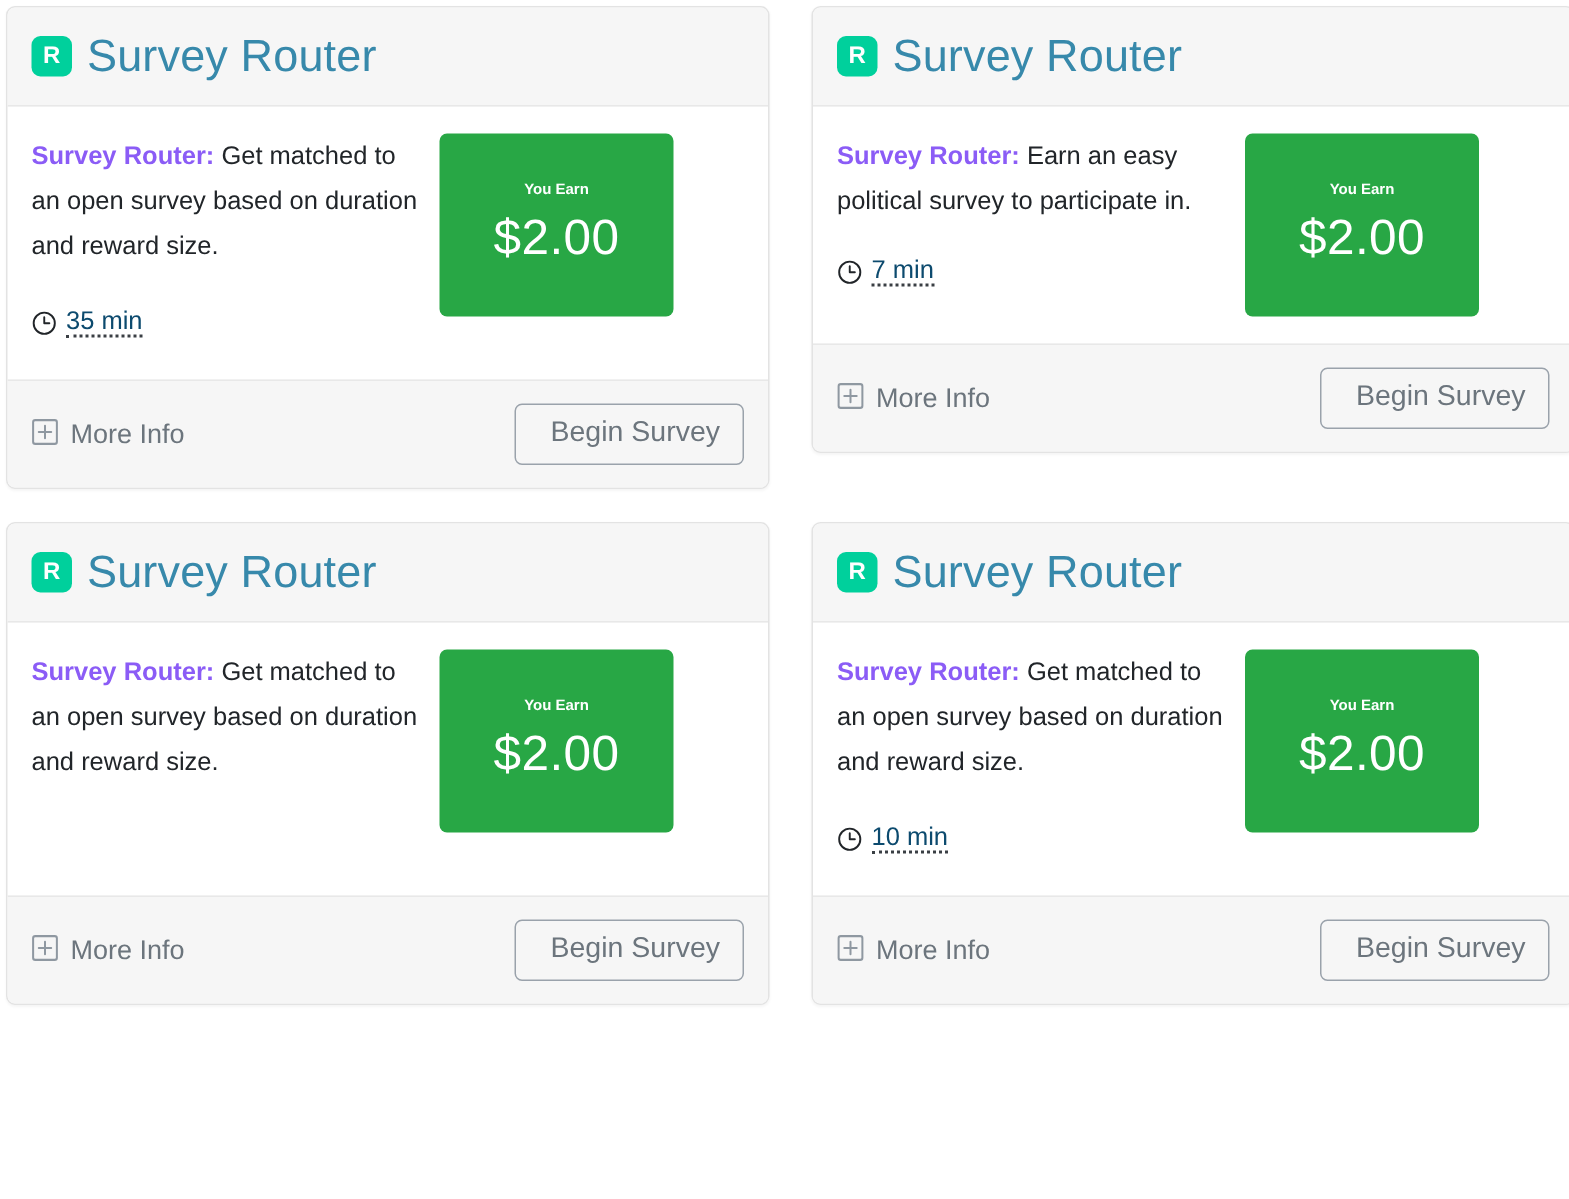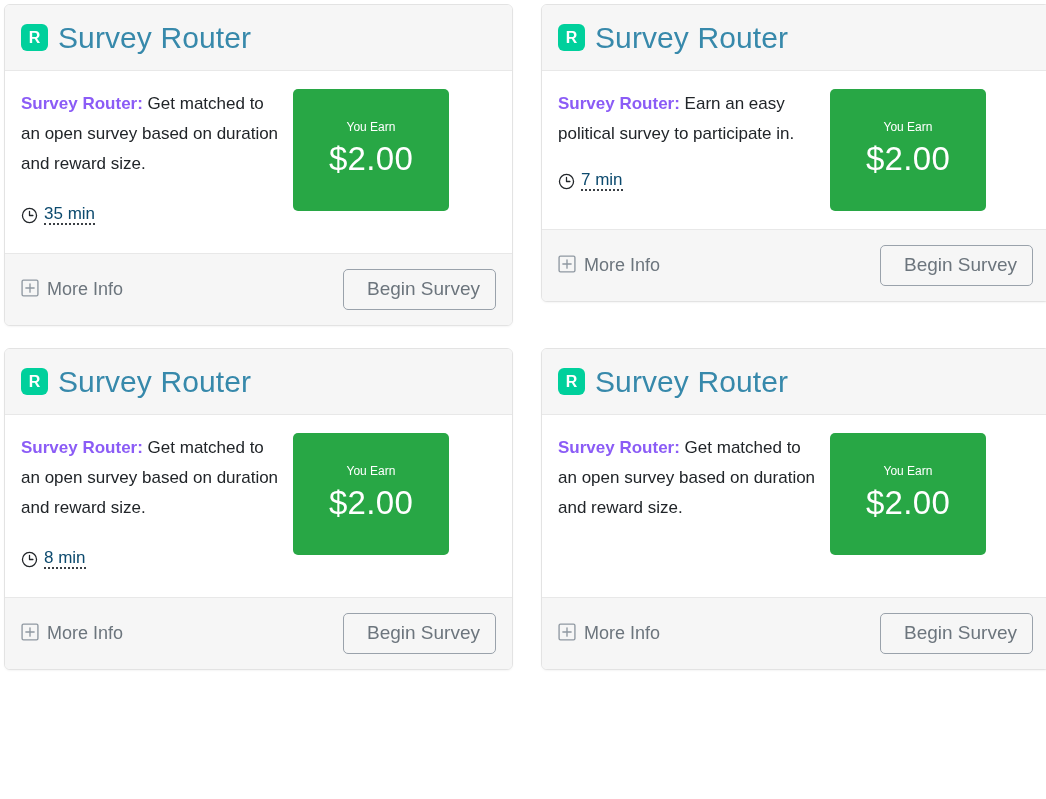--- a/index.html
+++ b/index.html
@@ -120,24 +120,24 @@
     background: #28a745;
     border-radius: 5px;
     color: #ffffff;
     display: flex;
     flex-direction: column;
     align-items: center;
     justify-content: center;
     padding-bottom: 4px;
   }
   .reward-label {
-    font-size: 12px;
+    font-size: 10px;
     line-height: 1;
     margin-bottom: 9px;
-    font-weight: normal;
+    font-weight: bold;
   }
   .reward-amount {
     font-size: 33px;
     line-height: 1;
     font-weight: normal;
     letter-spacing: .3px;
   }
 
   
   .card-footer {
@@ -259,27 +259,20 @@
   </div>
 
   <div class="card">
     <div class="card-header">
       <div class="brand-logo">R</div>
       <div class="card-title">Survey Router</div>
     </div>
     <div class="card-body">
       <div class="body-left">
         <p class="desc"><b>Survey Router:</b><span> Get matched to an open survey based on duration and reward size.</span></p>
-        <div class="duration">
-          <svg class="clock-icon" viewBox="0 0 20 20">
-            <circle cx="10" cy="10" r="8.3" fill="none" stroke="#212529" stroke-width="1.5"></circle>
-            <path d="M10 5.2 V10 H14" fill="none" stroke="#212529" stroke-width="1.5" stroke-linecap="round" stroke-linejoin="round"></path>
-          </svg>
-          <span class="dur-text">8 min</span>
-        </div>
       </div>
       <div class="body-right">
         <div class="reward-box">
           <div class="reward-label">You Earn</div>
           <div class="reward-amount">$2.00</div>
         </div>
       </div>
     </div>
     <div class="card-footer">
       <div class="more-info">
@@ -294,20 +287,27 @@
   </div>
 
   <div class="card">
     <div class="card-header">
       <div class="brand-logo">R</div>
       <div class="card-title">Survey Router</div>
     </div>
     <div class="card-body">
       <div class="body-left">
         <p class="desc"><b>Survey Router:</b><span> Get matched to an open survey based on duration and reward size.</span></p>
+        <div class="duration">
+          <svg class="clock-icon" viewBox="0 0 20 20">
+            <circle cx="10" cy="10" r="8.3" fill="none" stroke="#212529" stroke-width="1.5"></circle>
+            <path d="M10 5.2 V10 H14" fill="none" stroke="#212529" stroke-width="1.5" stroke-linecap="round" stroke-linejoin="round"></path>
+          </svg>
+          <span class="dur-text">10 min</span>
+        </div>
       </div>
       <div class="body-right">
         <div class="reward-box">
           <div class="reward-label">You Earn</div>
           <div class="reward-amount">$2.00</div>
         </div>
       </div>
     </div>
     <div class="card-footer">
       <div class="more-info">

